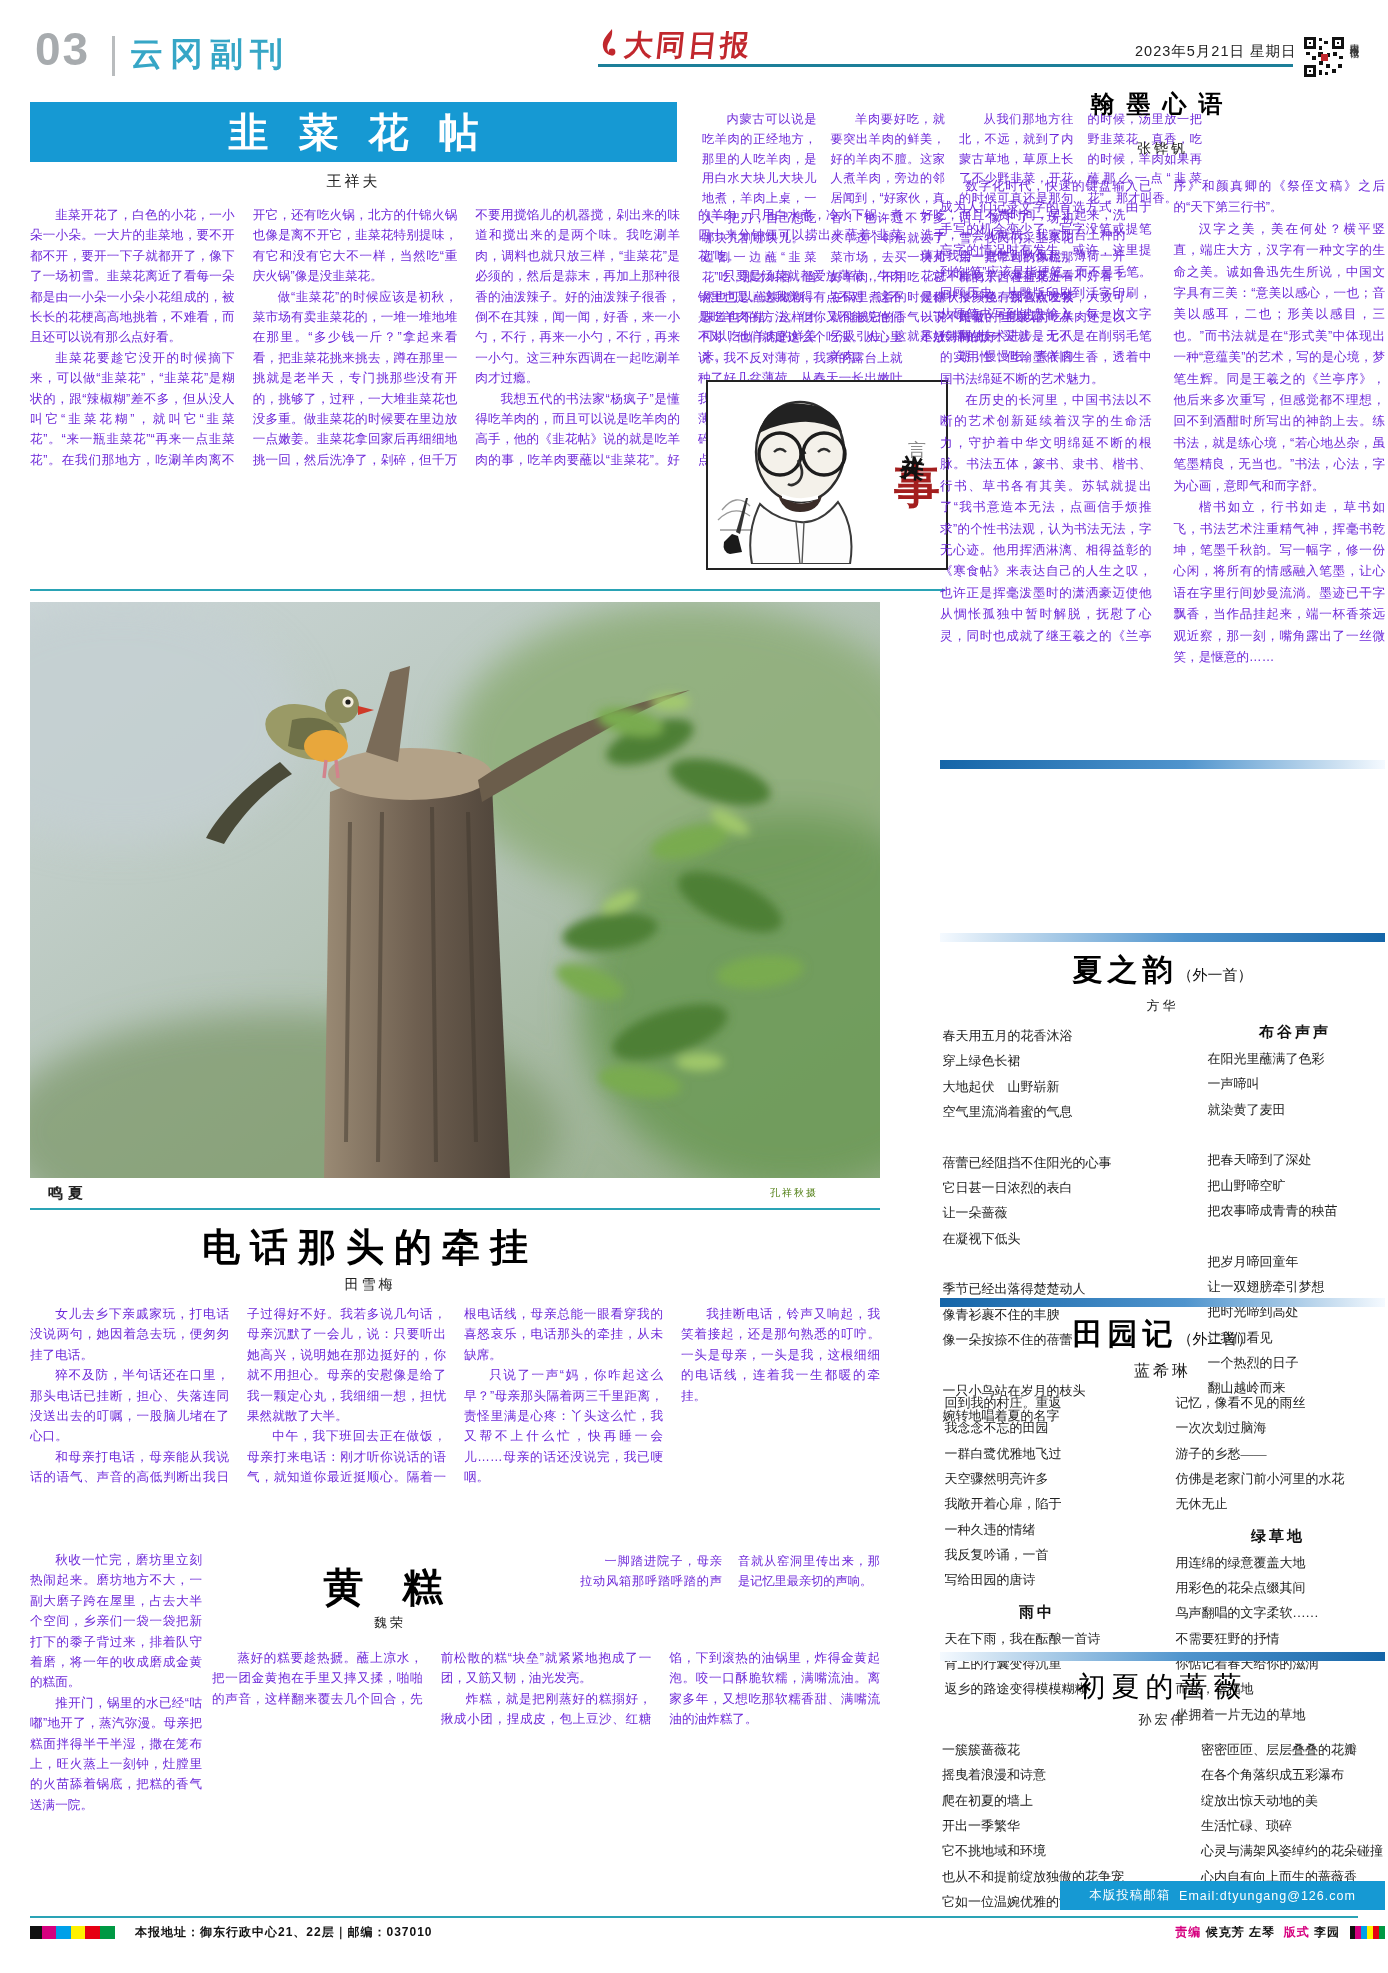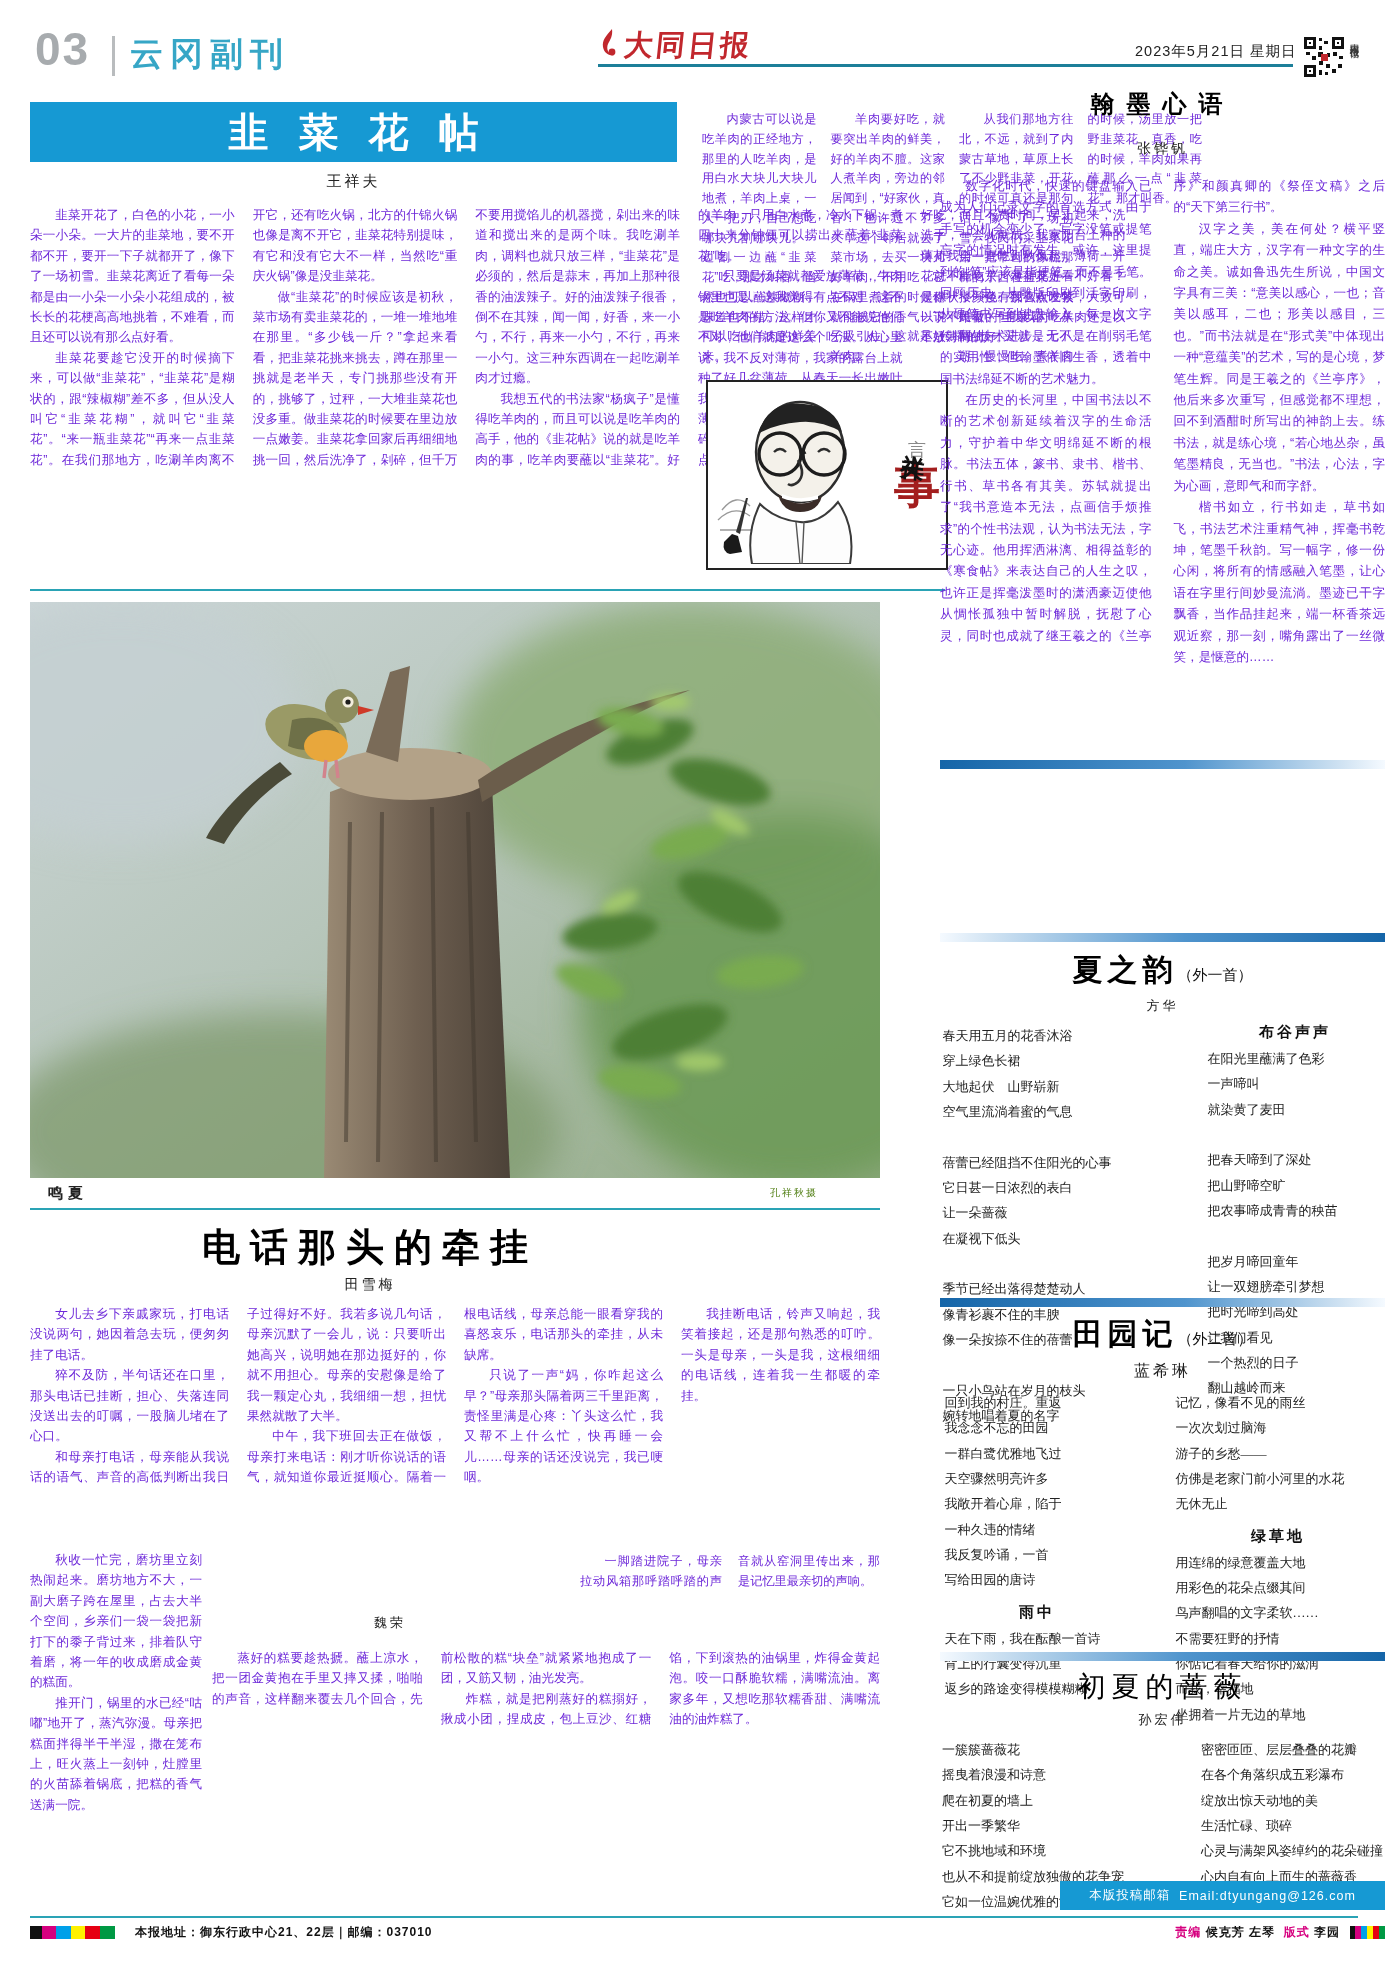--- a/index.html
+++ b/index.html
@@ -247,20 +247,21 @@
       <p>和母亲打电话，母亲能从我说话的语气、声音的高低判断出我日子过得好不好。我若多说几句话，母亲沉默了一会儿，说：只要听出她高兴，说明她在那边挺好的，你就不用担心。母亲的安慰像是给了我一颗定心丸，我细细一想，担忧果然就散了大半。</p>
       <p>中午，我下班回去正在做饭，母亲打来电话：刚才听你说话的语气，就知道你最近挺顺心。隔着一根电话线，母亲总能一眼看穿我的喜怒哀乐，电话那头的牵挂，从未缺席。</p>
       <p>只说了一声“妈，你咋起这么早？”母亲那头隔着两三千里距离，责怪里满是心疼：丫头这么忙，我又帮不上什么忙，快再睡一会儿……母亲的话还没说完，我已哽咽。</p>
       <p>我挂断电话，铃声又响起，我笑着接起，还是那句熟悉的叮咛。一头是母亲，一头是我，这根细细的电话线，连着我一生都暖的牵挂。</p>
     </div>
 
   <div class="abs art-body" style="left:30px;top:1550px;width:172px;height:352px;">
       <p>秋收一忙完，磨坊里立刻热闹起来。磨坊地方不大，一副大磨子跨在屋里，占去大半个空间，乡亲们一袋一袋把新打下的黍子背过来，排着队守着磨，将一年的收成磨成金黄的糕面。</p>
       <p>推开门，锅里的水已经“咕嘟”地开了，蒸汽弥漫。母亲把糕面拌得半干半湿，撒在笼布上，旺火蒸上一刻钟，灶膛里的火苗舔着锅底，把糕的香气送满一院。</p>
     </div>
+  <div class="abs sec-title" style="left:212px;top:1560px;width:356px;font-size:40px;letter-spacing:14px;">黄 糕</div>
   <div class="abs byline" style="left:212px;top:1614px;width:356px;font-size:13px;">魏荣</div>
   <div class="abs art-body" style="left:212px;top:1648px;width:668px;height:256px;column-count:3;column-gap:18px;">
       <p>蒸好的糕要趁热搋。蘸上凉水，把一团金黄抱在手里又摔又揉，啪啪的声音，这样翻来覆去几个回合，先前松散的糕“块垒”就紧紧地抱成了一团，又筋又韧，油光发亮。</p>
       <p>炸糕，就是把刚蒸好的糕搦好，揪成小团，捏成皮，包上豆沙、红糖馅，下到滚热的油锅里，炸得金黄起泡。咬一口酥脆软糯，满嘴流油。离家多年，又想吃那软糯香甜、满嘴流油的油炸糕了。</p>
     </div>
   <div class="abs art-body" style="left:580px;top:1552px;width:300px;height:88px;column-count:2;column-gap:16px;font-size:12.2px;">
       <p>一脚踏进院子，母亲拉动风箱那呼踏呼踏的声音就从窑洞里传出来，那是记忆里最亲切的声响。</p>
     </div>
 
   <div class="abs sec-title" style="left:940px;top:88px;width:445px;font-size:24px;letter-spacing:12px;">翰墨心语</div>

